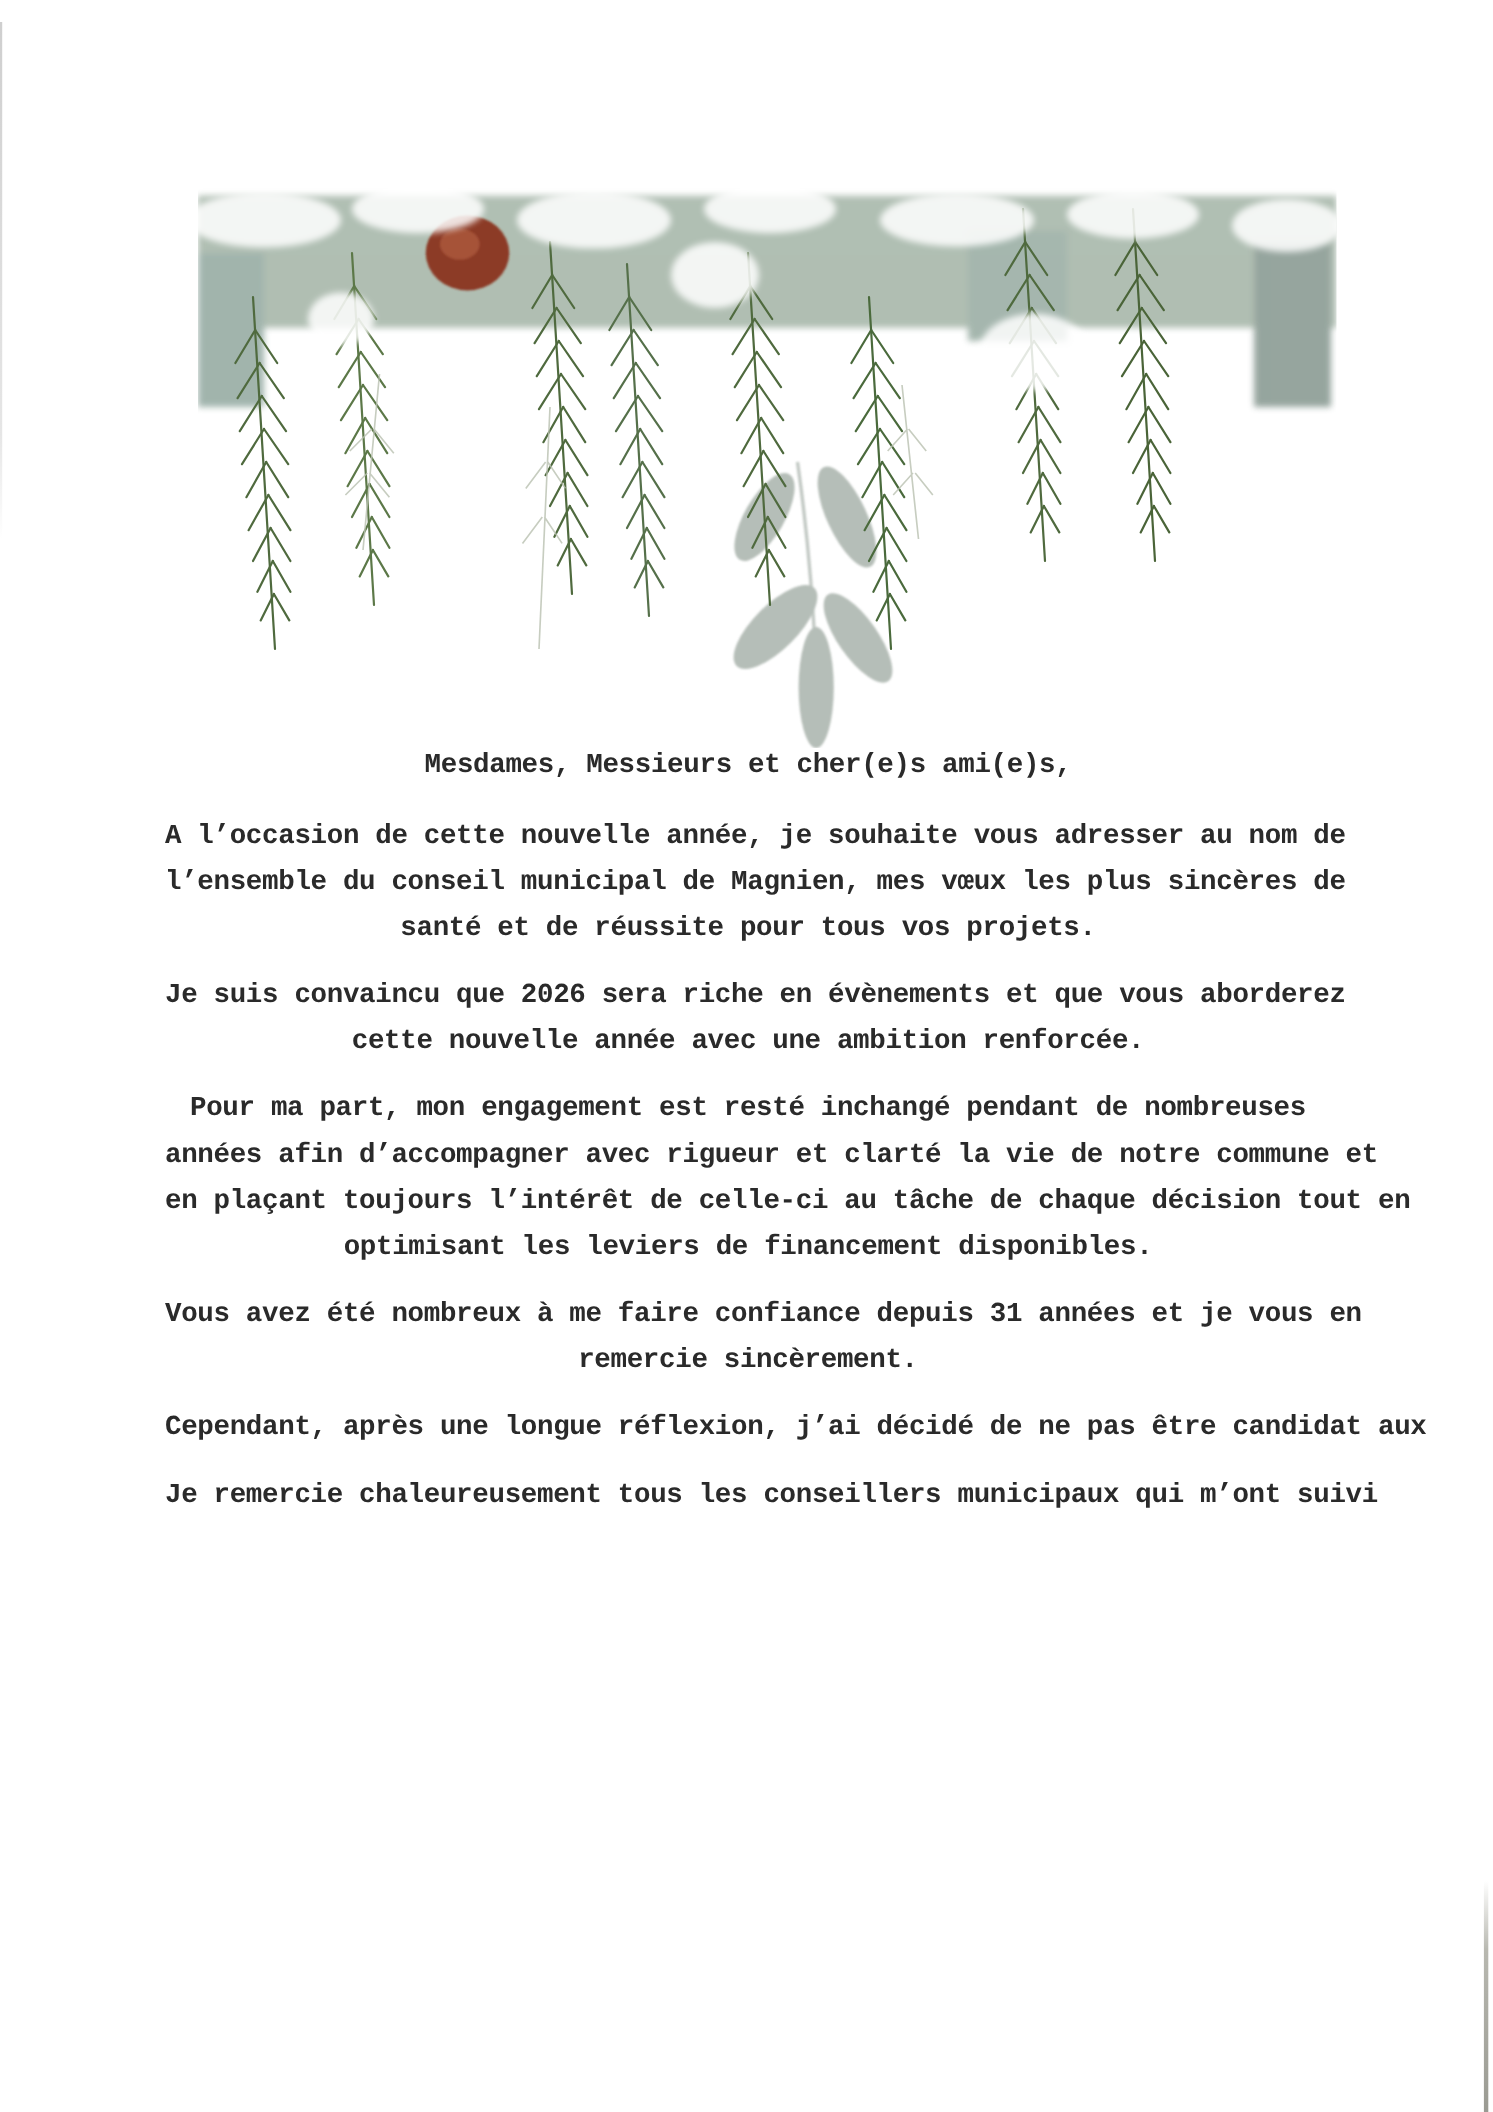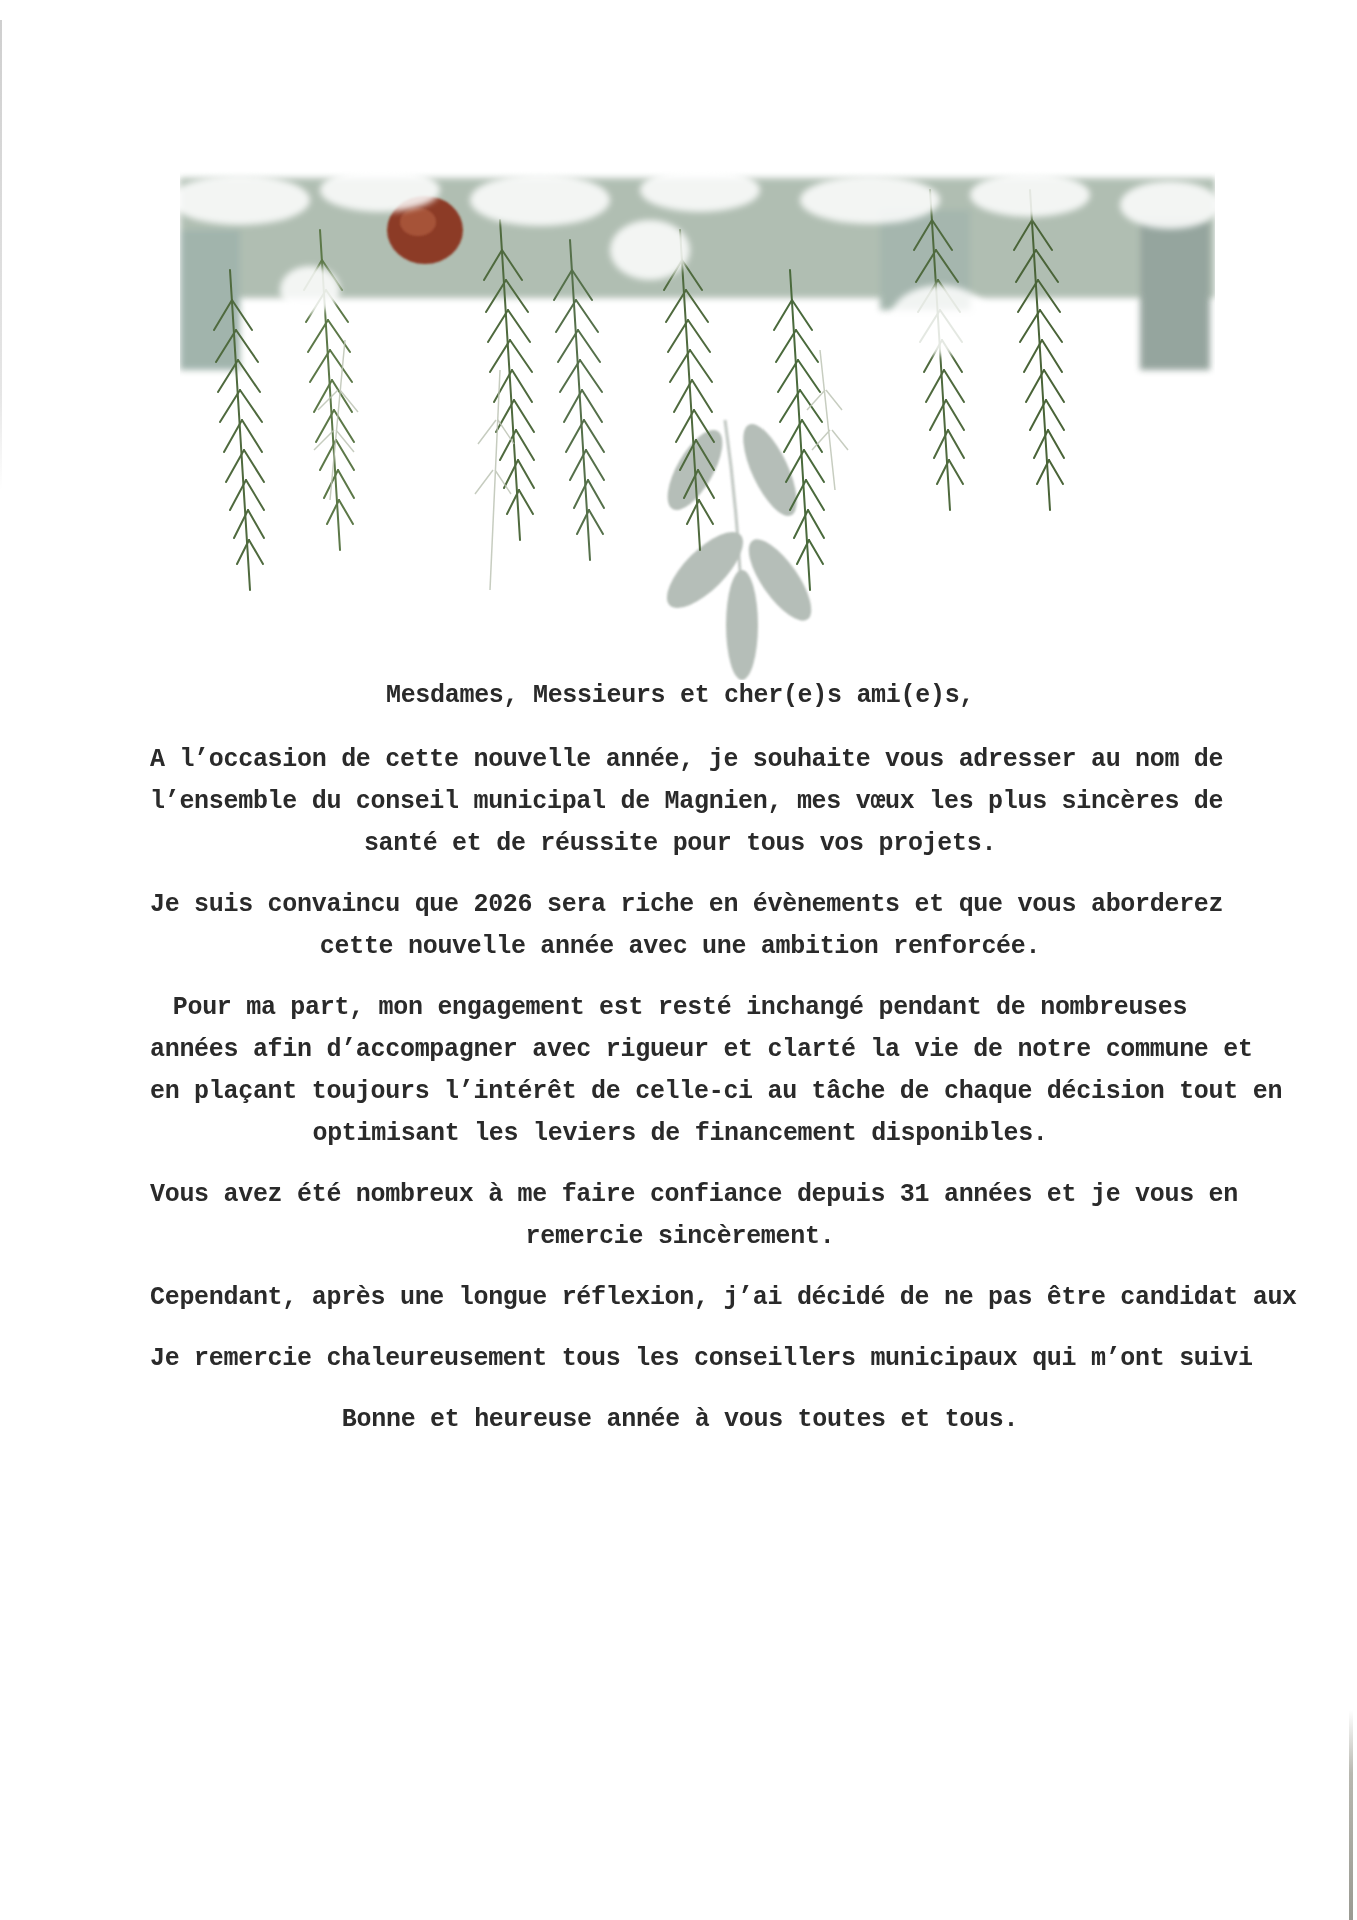--- a/index.html
+++ b/index.html
@@ -138,17 +138,14 @@
   </p>
 
   <p>
     <span class="line">Cependant, après une longue réflexion, j’ai décidé de ne pas être candidat aux</span>
   </p>
 
   <p>
     <span class="line">Je remercie chaleureusement tous les conseillers municipaux qui m’ont suivi</span>
   </p>
 
-  <p>
-    <span class="line">Bonne et heureuse année à vous toutes et tous.</span>
-  </p>
 
 </div>
 
 </body></html>

